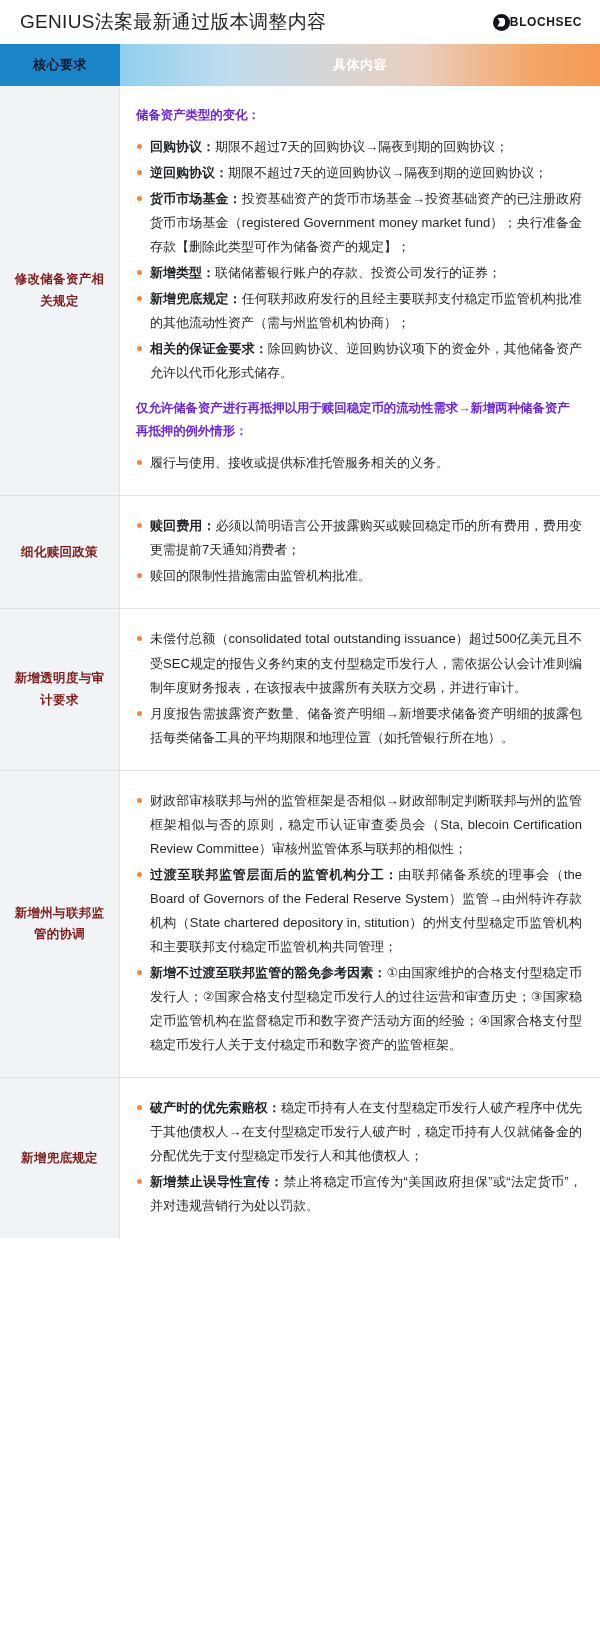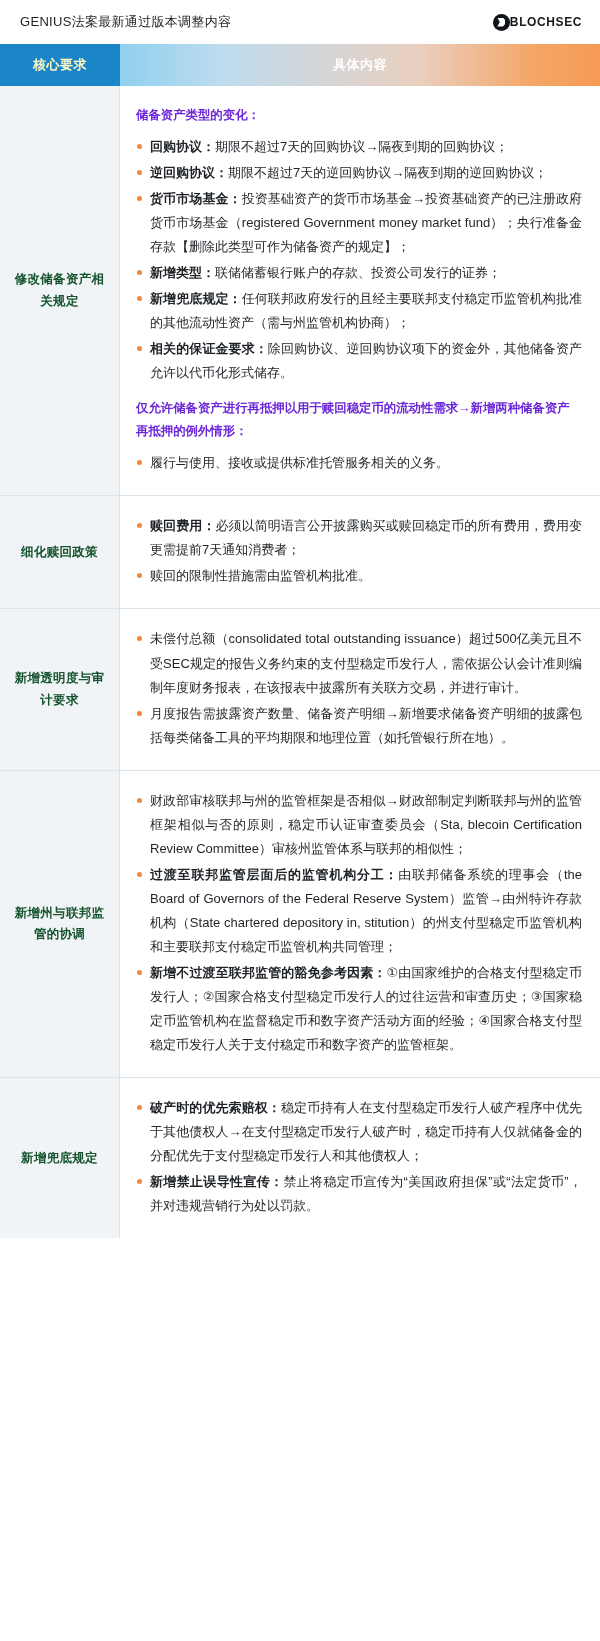--- a/index.html
+++ b/index.html
@@ -23,21 +23,21 @@
   .header {
     position: relative;
     height: 44px;
     display: flex;
     align-items: center;
     justify-content: space-between;
     padding: 0 18px 0 20px;
     background: #ffffff;
   }
   .header-title {
-    font-size: 13px;
+    font-size: 19px;
     letter-spacing: .3px;
     color: #1f1f1f;
   }
   .brand {
     display: flex;
     align-items: center;
     gap: 0;
   }
   .brand-mark {
     width: 17px; height: 17px;
@@ -61,21 +61,21 @@
     color: #15191d;
   }
   
   .thead {
     display: flex;
     height: 42px;
   }
   .th-left {
     width: 120px;
     background: #1a86c8;
-    color: #fef9c3;
+    color: #0f172a;
     display: flex;
     align-items: center;
     justify-content: center;
     font-size: 13px;
     font-weight: bold;
     letter-spacing: .5px;
   }
   .th-right {
     flex: 1;
     background: linear-gradient(90deg, #8fd0ef 0%, #bfdcee 22%, #e9cfc0 62%, #f4a666 86%, #f59a55 100%);
@@ -100,21 +100,21 @@
     background: #f1f4f6;
     border-right: 1px solid #dfe3e6;
     display: flex;
     align-items: center;
     justify-content: center;
     padding: 10px 12px;
   }
   .cell-left-text {
     font-size: 12.5px;
     font-weight: bold;
-    color: #14532d;
+    color: #7f1d1d;
     line-height: 1.7;
     text-align: center;
     letter-spacing: .3px;
   }
   .cell-right {
     flex: 1;
     padding: 18px 18px 18px 16px;
     background: #ffffff;
   }
   .para {

